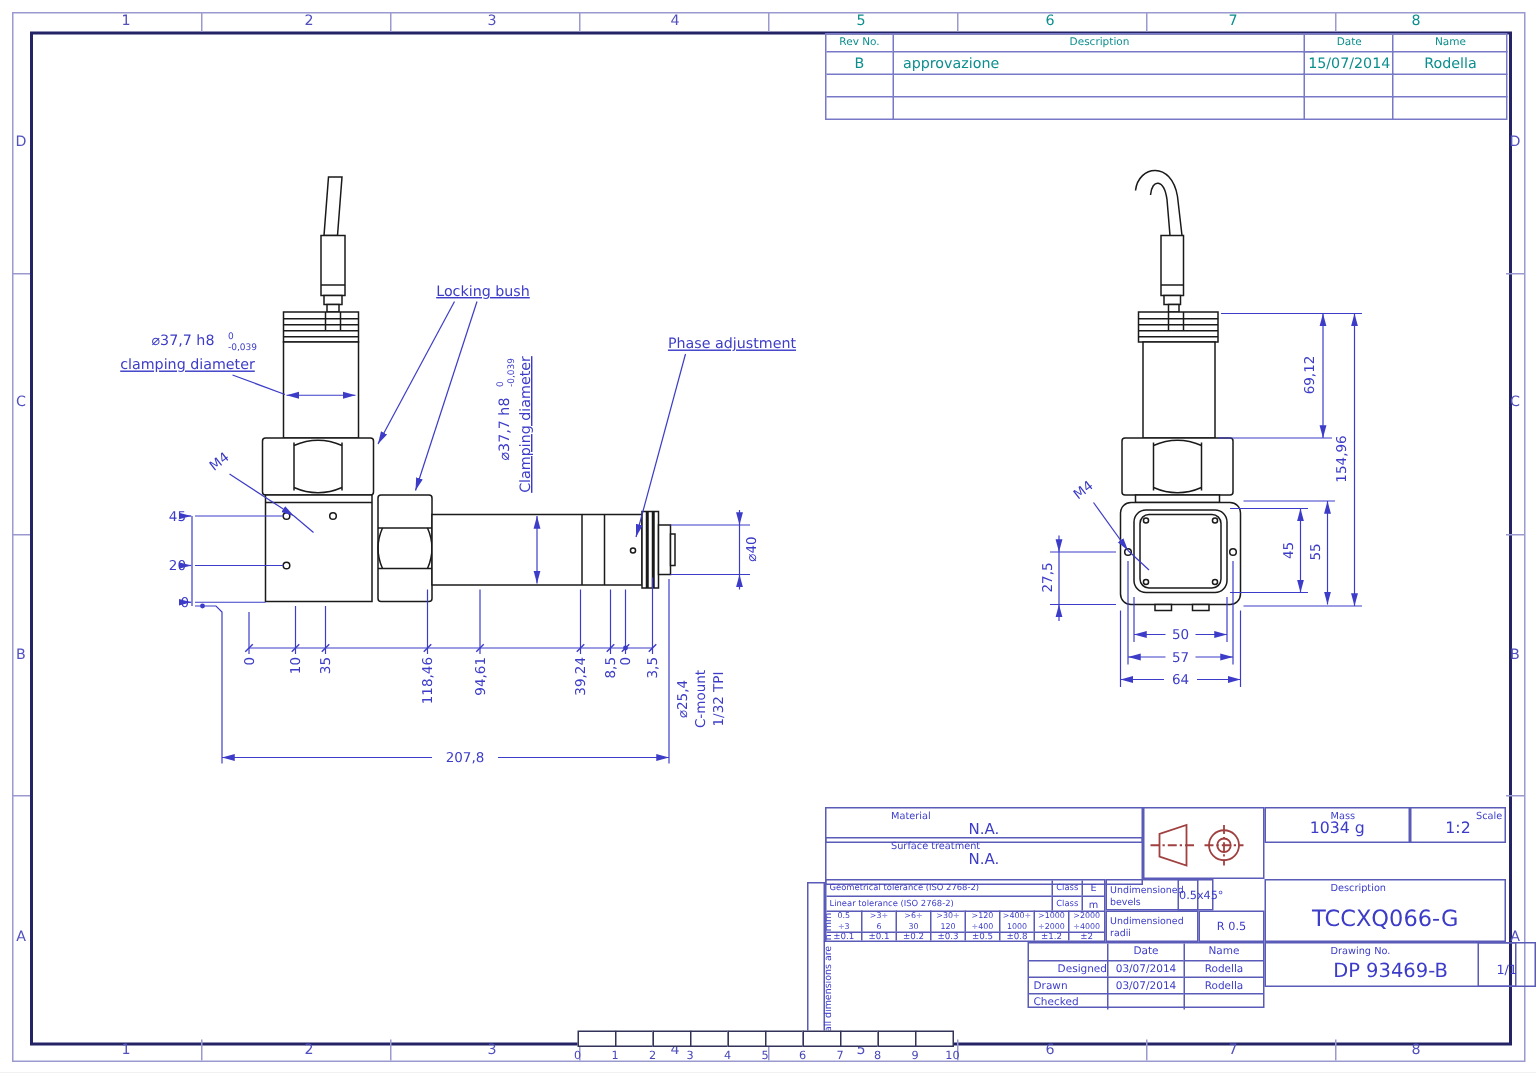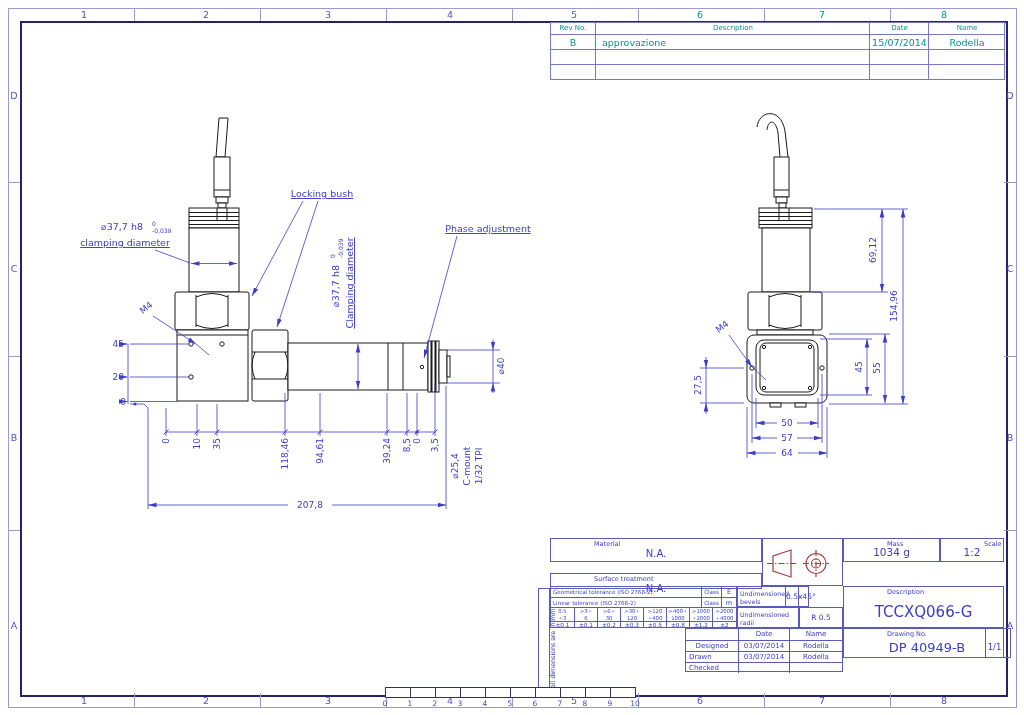--- a/index.html
+++ b/index.html
@@ -364,21 +364,21 @@
 
     <div class="tb-box" style="left:0;top:50px;width:12px;height:102px">
       <span class="vnote" style="left:10px;top:99px">all dimensions are in mm</span>
     </div>
 
     <div class="tb-box" style="left:12px;top:0;width:212px;height:24px">
       <span class="tb-label">Material</span>
       <div class="tb-value" style="top:9px;font-size:10px">N.A.</div>
     </div>
 
-    <div class="tb-box" style="left:12px;top:35px;width:212px;height:16px">
+    <div class="tb-box" style="left:12px;top:20px;width:212px;height:32px">
       <span class="tb-label">Surface treatment</span>
       <div class="tb-value" style="top:9px;font-size:10px">N.A.</div>
     </div>
 
     <div class="tb-box" style="left:224px;top:0;width:81px;height:48px">
       <svg width="79" height="46" viewBox="0 0 79 46">
         <g stroke="#a04040" fill="none" stroke-width="1.2">
           <polygon points="10,17 10,32 28,38 28,11"></polygon>
           <line x1="4" y1="24.5" x2="34" y2="24.5" stroke-dasharray="6 2 1.5 2"></line>
           <circle cx="53" cy="24.5" r="10"></circle>
@@ -465,36 +465,36 @@
 
     <div class="tb-box" style="left:305px;top:48px;width:161px;height:42px">
       <span class="tb-label">Description</span>
       <div class="tb-value" style="top:16px;font-size:15px">TCCXQ066-G</div>
     </div>
 
 
     <div class="tb-box" style="left:147px;top:90px;width:158px;height:44px">
       <div class="tol-cell" style="left:52px;top:0;width:51px;height:11px;border-top:none;font-size:7px;line-height:11px">Date</div>
       <div class="tol-cell" style="left:103px;top:0;width:53px;height:11px;border-top:none;font-size:7px;line-height:11px">Name</div>
-      <div class="tol-cell" style="left:0;top:11px;width:52px;height:11px;border-left:none;font-size:7px;line-height:11px;text-align:center;padding-left:0">Designed</div>
+      <div class="tol-cell" style="left:0;top:11px;width:52px;height:11px;border-left:none;font-size:7px;line-height:11px;text-align:right;padding-left:0">Designed</div>
       <div class="tol-cell" style="left:52px;top:11px;width:51px;height:11px;font-size:7px;line-height:11px">03/07/2014</div>
       <div class="tol-cell" style="left:103px;top:11px;width:53px;height:11px;font-size:7px;line-height:11px">Rodella</div>
       <div class="tol-cell" style="left:0;top:22px;width:52px;height:11px;border-left:none;font-size:7px;line-height:11px;text-align:left;padding-left:3px">Drawn</div>
       <div class="tol-cell" style="left:52px;top:22px;width:51px;height:11px;font-size:7px;line-height:11px">03/07/2014</div>
       <div class="tol-cell" style="left:103px;top:22px;width:53px;height:11px;font-size:7px;line-height:11px">Rodella</div>
       <div class="tol-cell" style="left:0;top:33px;width:52px;height:11px;border-left:none;font-size:7px;line-height:11px;text-align:left;padding-left:3px">Checked</div>
       <div class="tol-cell" style="left:52px;top:33px;width:51px;height:11px;font-size:7px;line-height:11px"></div>
       <div class="tol-cell" style="left:103px;top:33px;width:53px;height:11px;font-size:7px;line-height:11px"></div>
     </div>
 
     <div class="tb-box" style="left:305px;top:90px;width:168px;height:30px">
       <span class="tb-label">Drawing No.</span>
-      <div class="tb-value" style="top:11px;font-size:13px">DP 40949-B</div>
-    </div>
-    <div class="tb-box" style="left:447px;top:90px;width:19px;height:30px">
+      <div class="tb-value" style="top:11px;font-size:13px">DP 93469-B</div>
+    </div>
+    <div class="tb-box" style="left:447px;top:90px;width:39px;height:30px">
       <span class="tb-label" style="font-size:5px;left:1px">Sheet</span>
       <div class="tb-value" style="top:13px;font-size:8.5px">1/1</div>
     </div>
 
 
   </div>
 
   <div class="abs" style="left:385px;top:687px;width:260px;height:22px">
     <div class="ruler-box" style="left:0;top:0;width:26px;height:11px"></div>
     <div class="ruler-box" style="left:25px;top:0;width:26px;height:11px"></div>

